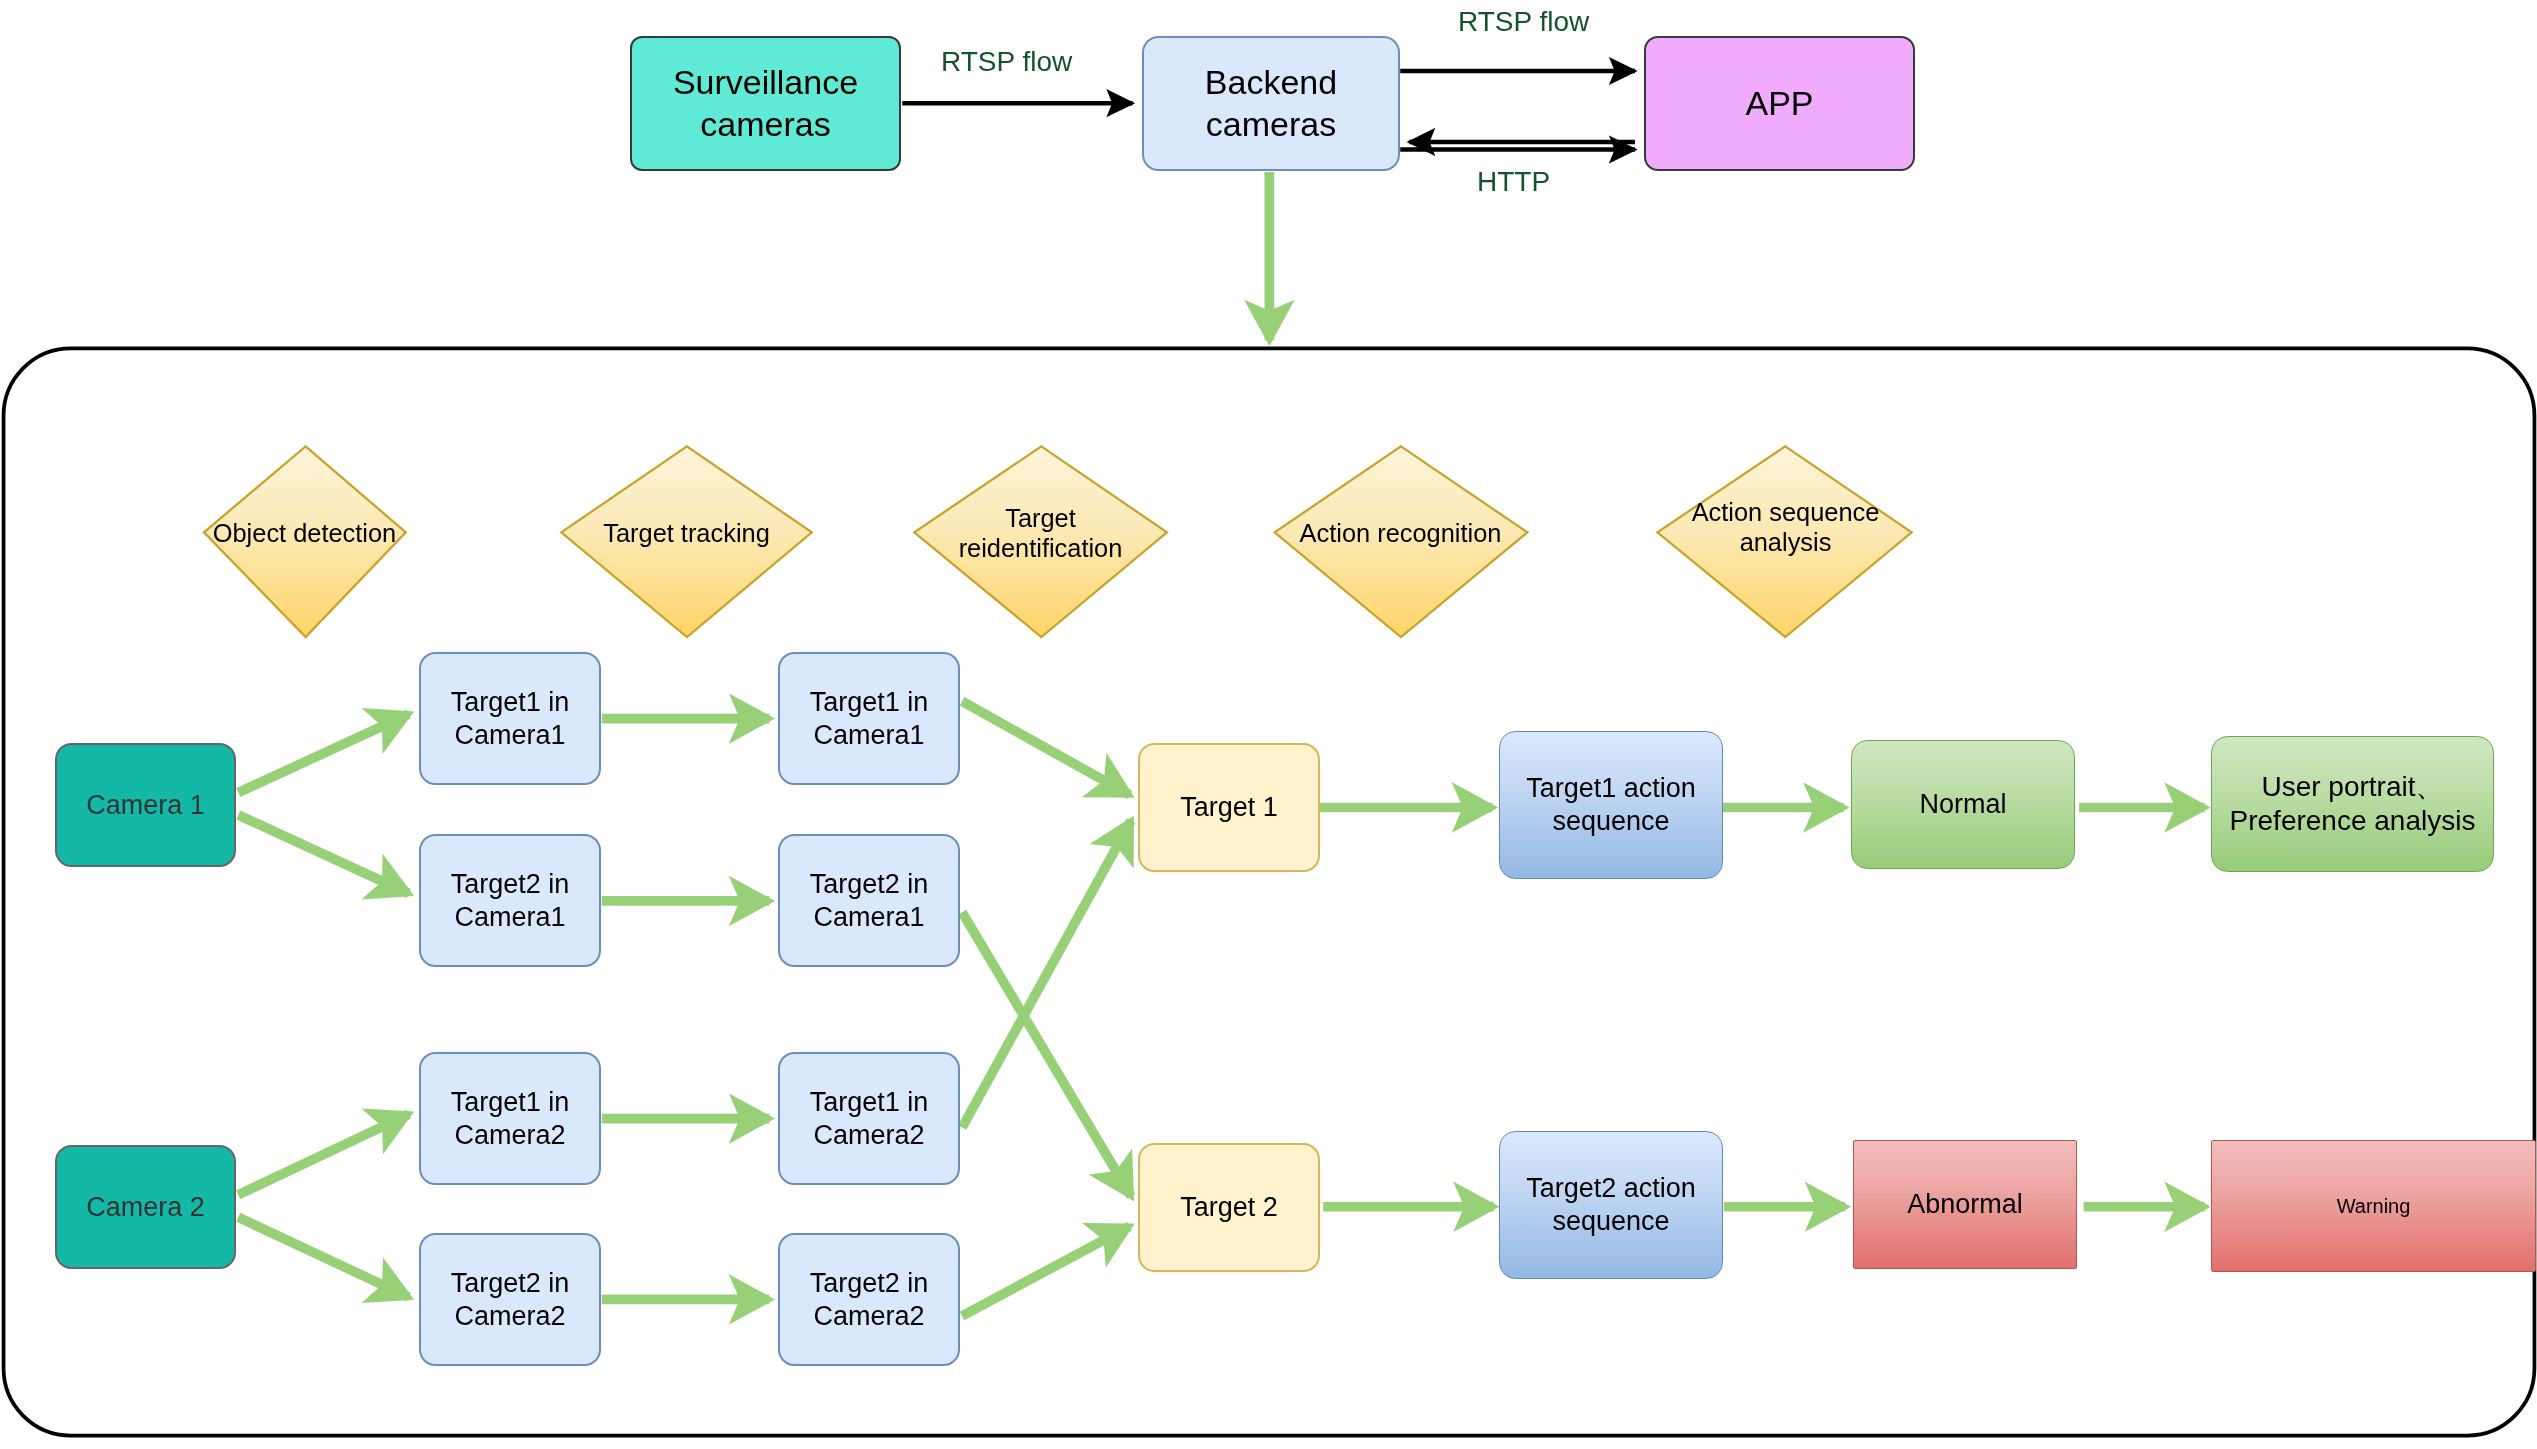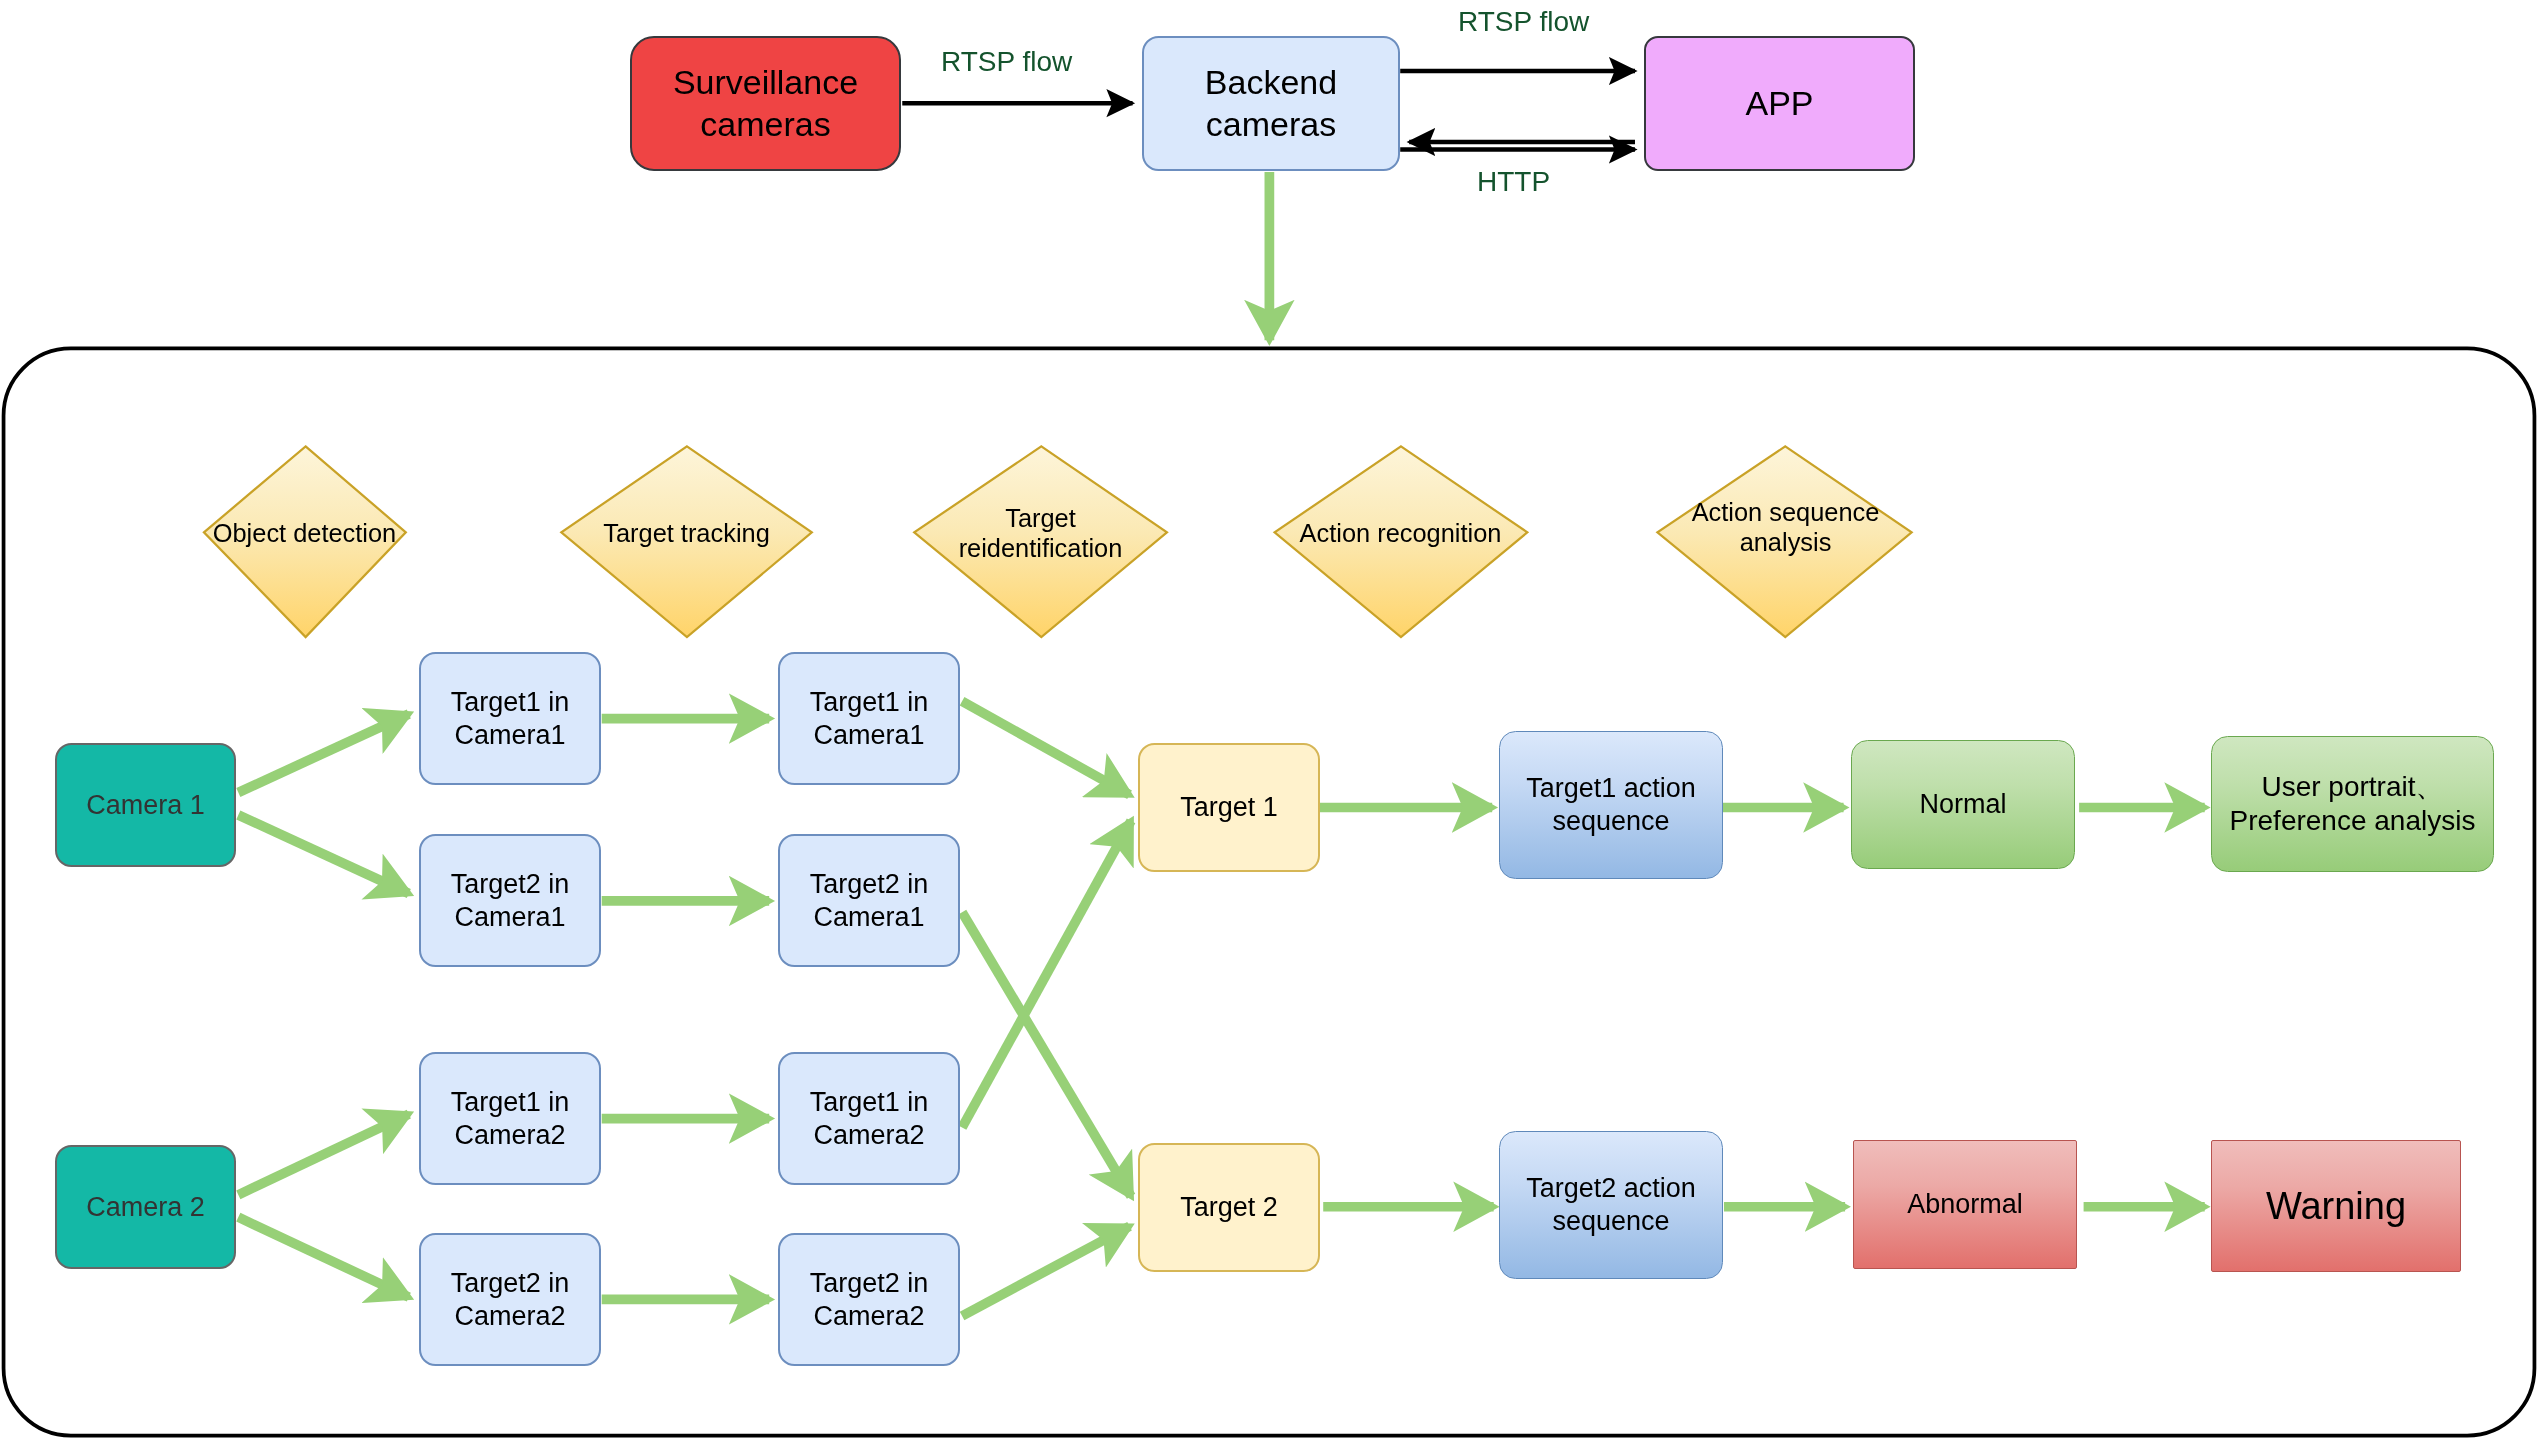--- a/index.html
+++ b/index.html
@@ -35,23 +35,23 @@
     justify-content: center;
     text-align: center;
     color: #000000;
     line-height: 1.22;
     white-space: pre-line;
     z-index: 5;
   }
 
   
   .n-yellow {
-    background: #ef4444;
+    background: #5eead4;
     border: 2.2px solid #36393d;
-    border-radius: 24px;
+    border-radius: 12px;
     box-shadow: 4.5px 4.5px 0 -0.7px rgba(0,0,0,0.0);
     font-size: 34px;
   }
   .n-blue-flat {
     background: #dae8fc;
     border: 2.2px solid #6c8ebf;
     border-radius: 16.5px;
     font-size: 34px;
   }
   .n-green-flat {
@@ -248,16 +248,16 @@
   <div class="node n-bluegrad" style="left:1499px;top:731px;width:224px;height:148px;">Target1 action
 sequence</div>
   <div class="node n-bluegrad" style="left:1499px;top:1131px;width:224px;height:148px;">Target2 action
 sequence</div>
 
   <div class="node n-greengrad" style="left:1851px;top:740px;width:224px;height:129px;">Normal</div>
   <div class="node n-redgrad" style="left:1853px;top:1140px;width:224px;height:129px;">Abnormal</div>
 
   <div class="node n-greengrad" style="left:2211px;top:736px;width:283px;height:136px;font-size:28px;">User portrait、
 Preference analysis</div>
-  <div class="node n-redgrad" style="left:2211px;top:1140px;width:250px;height:132px;font-size:38px;">Warning</div>
+  <div class="node n-redgrad" style="left:2211px;top:1140px;width:325px;height:132px;font-size:20px;">Warning</div>
 
 </div>
 
 
 </body></html>

